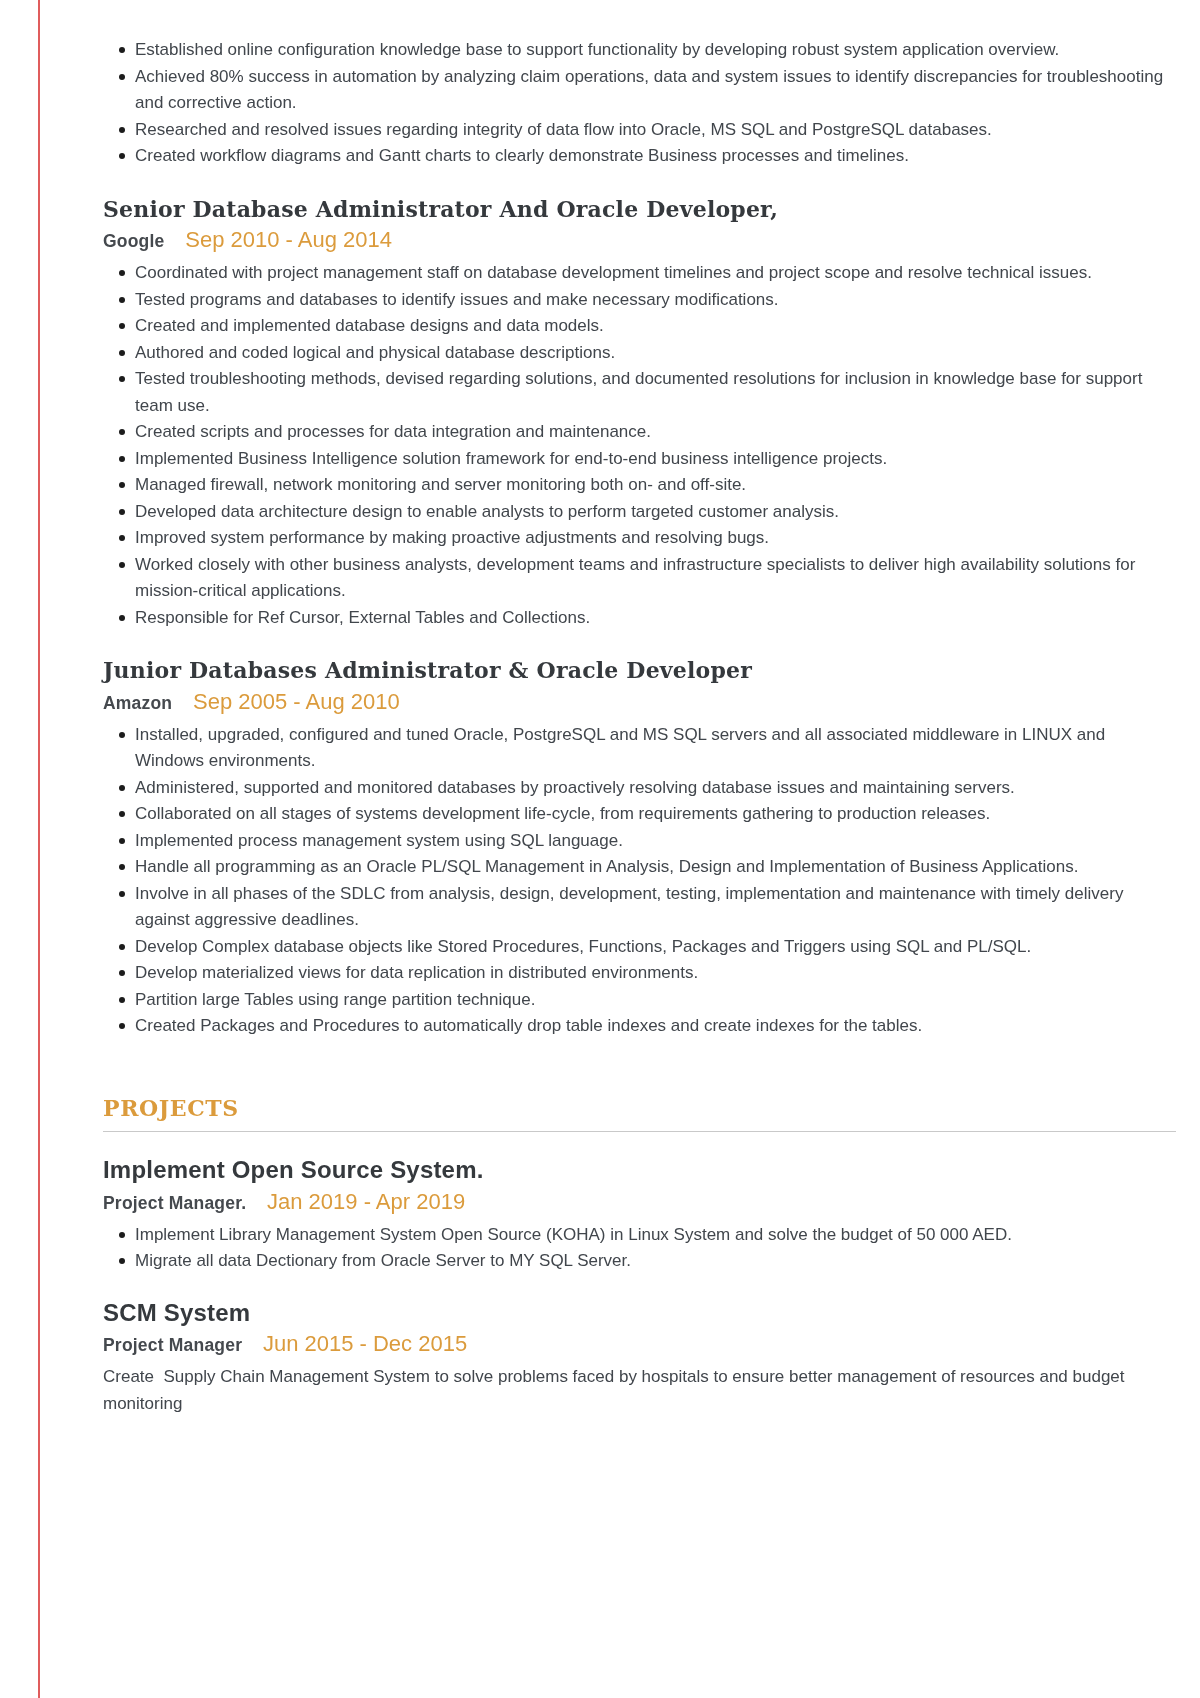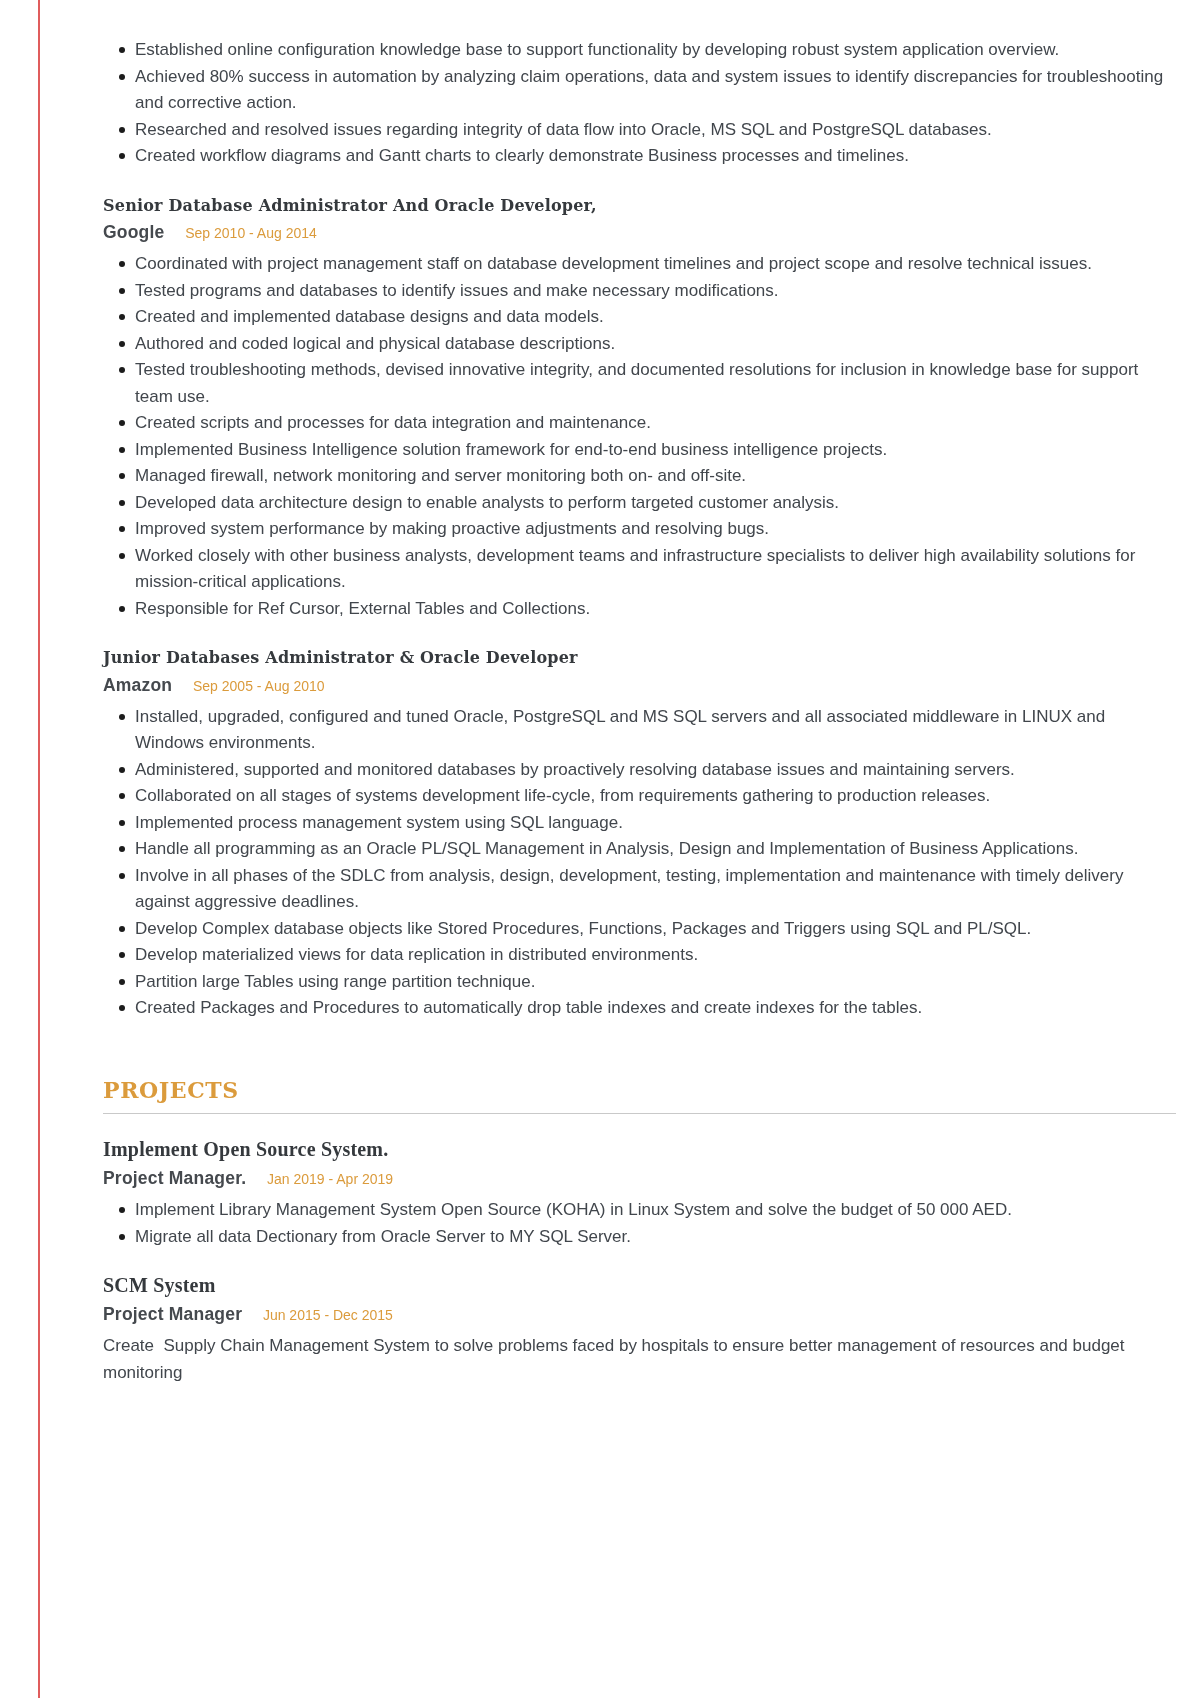--- a/index.html
+++ b/index.html
@@ -35,58 +35,58 @@
   ul.blist li{position:relative;padding-left:32px;}
   ul.blist li::before{
     content:"";
     position:absolute;left:16px;top:10px;
     width:6px;height:6px;border-radius:50%;
     background:#1c1c1c;
   }
   h2.job-title{
     font-family:"DejaVu Serif", serif;
     font-weight:700;
-    font-size:16px;
+    font-size:22px;
     line-height:1.35;
     color:var(--heading);
     margin:25px 0 3px 0;
     letter-spacing:0.2px;
   }
   .meta{margin:0 0 5px 0;line-height:26px;}
   .employer{
     font-weight:700;
     font-size:17.5px;
     color:var(--employer);
     margin-right:16px;
     letter-spacing:0.2px;
     text-align:right;
   }
   .dates{
     color:var(--accent);
-    font-size:14px;
+    font-size:22px;
   }
   .projects-heading{
     font-family:"DejaVu Serif", serif;
     font-weight:700;
     font-size:22px;
     color:var(--accent);
     letter-spacing:0.6px;
     margin:54px 0 0 0;
     line-height:1.3;
   }
   hr.divider{
     border:none;
     border-top:1px solid var(--divider);
     margin:9px 0 10px 0;
     width:100%;
   }
   h3.project-title{
-    font-family:Liberation Serif, serif;
+    font-family:Liberation Sans, sans-serif;
     font-weight:700;
-    font-size:20px;
+    font-size:24px;
     color:var(--heading);
     margin:22px 0 2px 0;
     line-height:1.35;
     letter-spacing:0.2px;
   }
   .desc{margin:2px 0 0 0;white-space:pre-wrap;}
 </style>
 </head>
 <body>
 
@@ -107,21 +107,21 @@
       <h2 class="job-title">Senior Database Administrator And Oracle Developer,</h2>
       <p class="meta">
         <span class="employer">Google</span>
         <span class="dates">Sep 2010 - Aug 2014</span>
       </p>
       <ul class="blist">
           <li>Coordinated with project management staff on database development timelines and project scope and resolve technical issues.</li>
           <li>Tested programs and databases to identify issues and make necessary modifications.</li>
           <li>Created and implemented database designs and data models.</li>
           <li>Authored and coded logical and physical database descriptions.</li>
-          <li>Tested troubleshooting methods, devised innovative integrity, and documented resolutions for inclusion in knowledge base for support team use.</li>
+          <li>Tested troubleshooting methods, devised regarding solutions, and documented resolutions for inclusion in knowledge base for support team use.</li>
           <li>Created scripts and processes for data integration and maintenance.</li>
           <li>Implemented Business Intelligence solution framework for end-to-end business intelligence projects.</li>
           <li>Managed firewall, network monitoring and server monitoring both on- and off-site.</li>
           <li>Developed data architecture design to enable analysts to perform targeted customer analysis.</li>
           <li>Improved system performance by making proactive adjustments and resolving bugs.</li>
           <li>Worked closely with other business analysts, development teams and infrastructure specialists to deliver high availability solutions for mission-critical applications.</li>
           <li>Responsible for Ref Cursor, External Tables and Collections.</li>
         </ul>
     </section>
 

